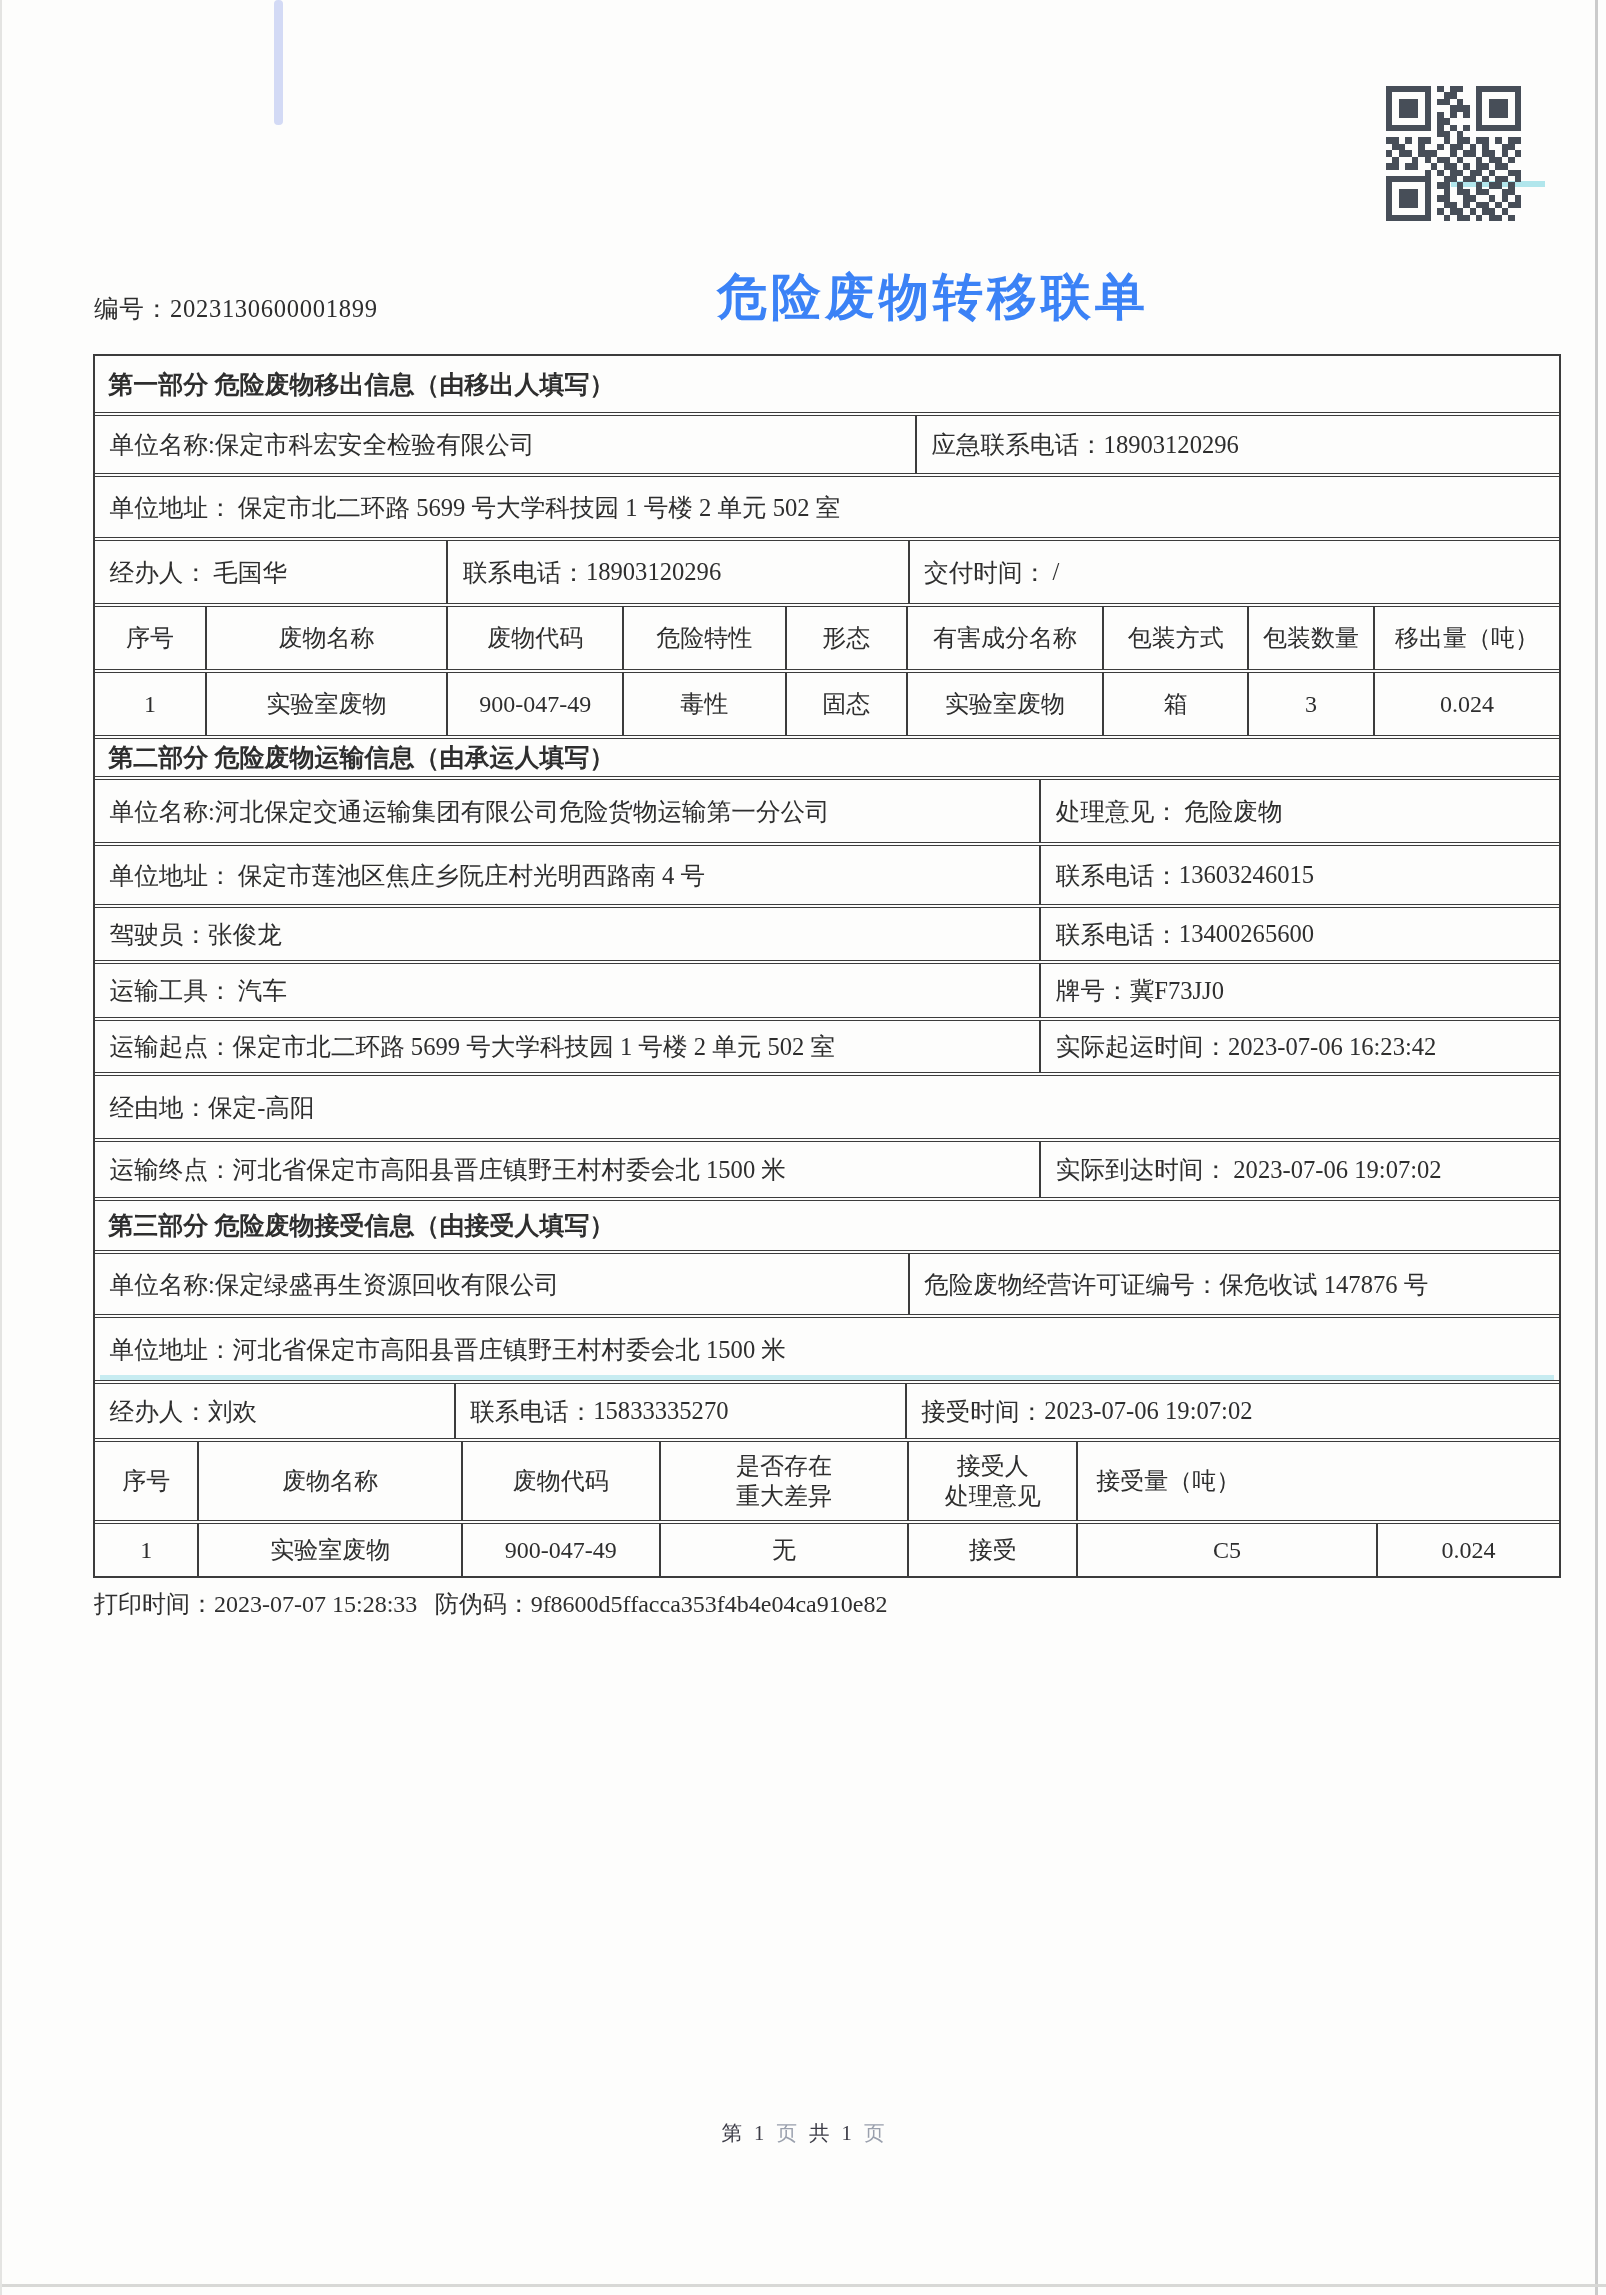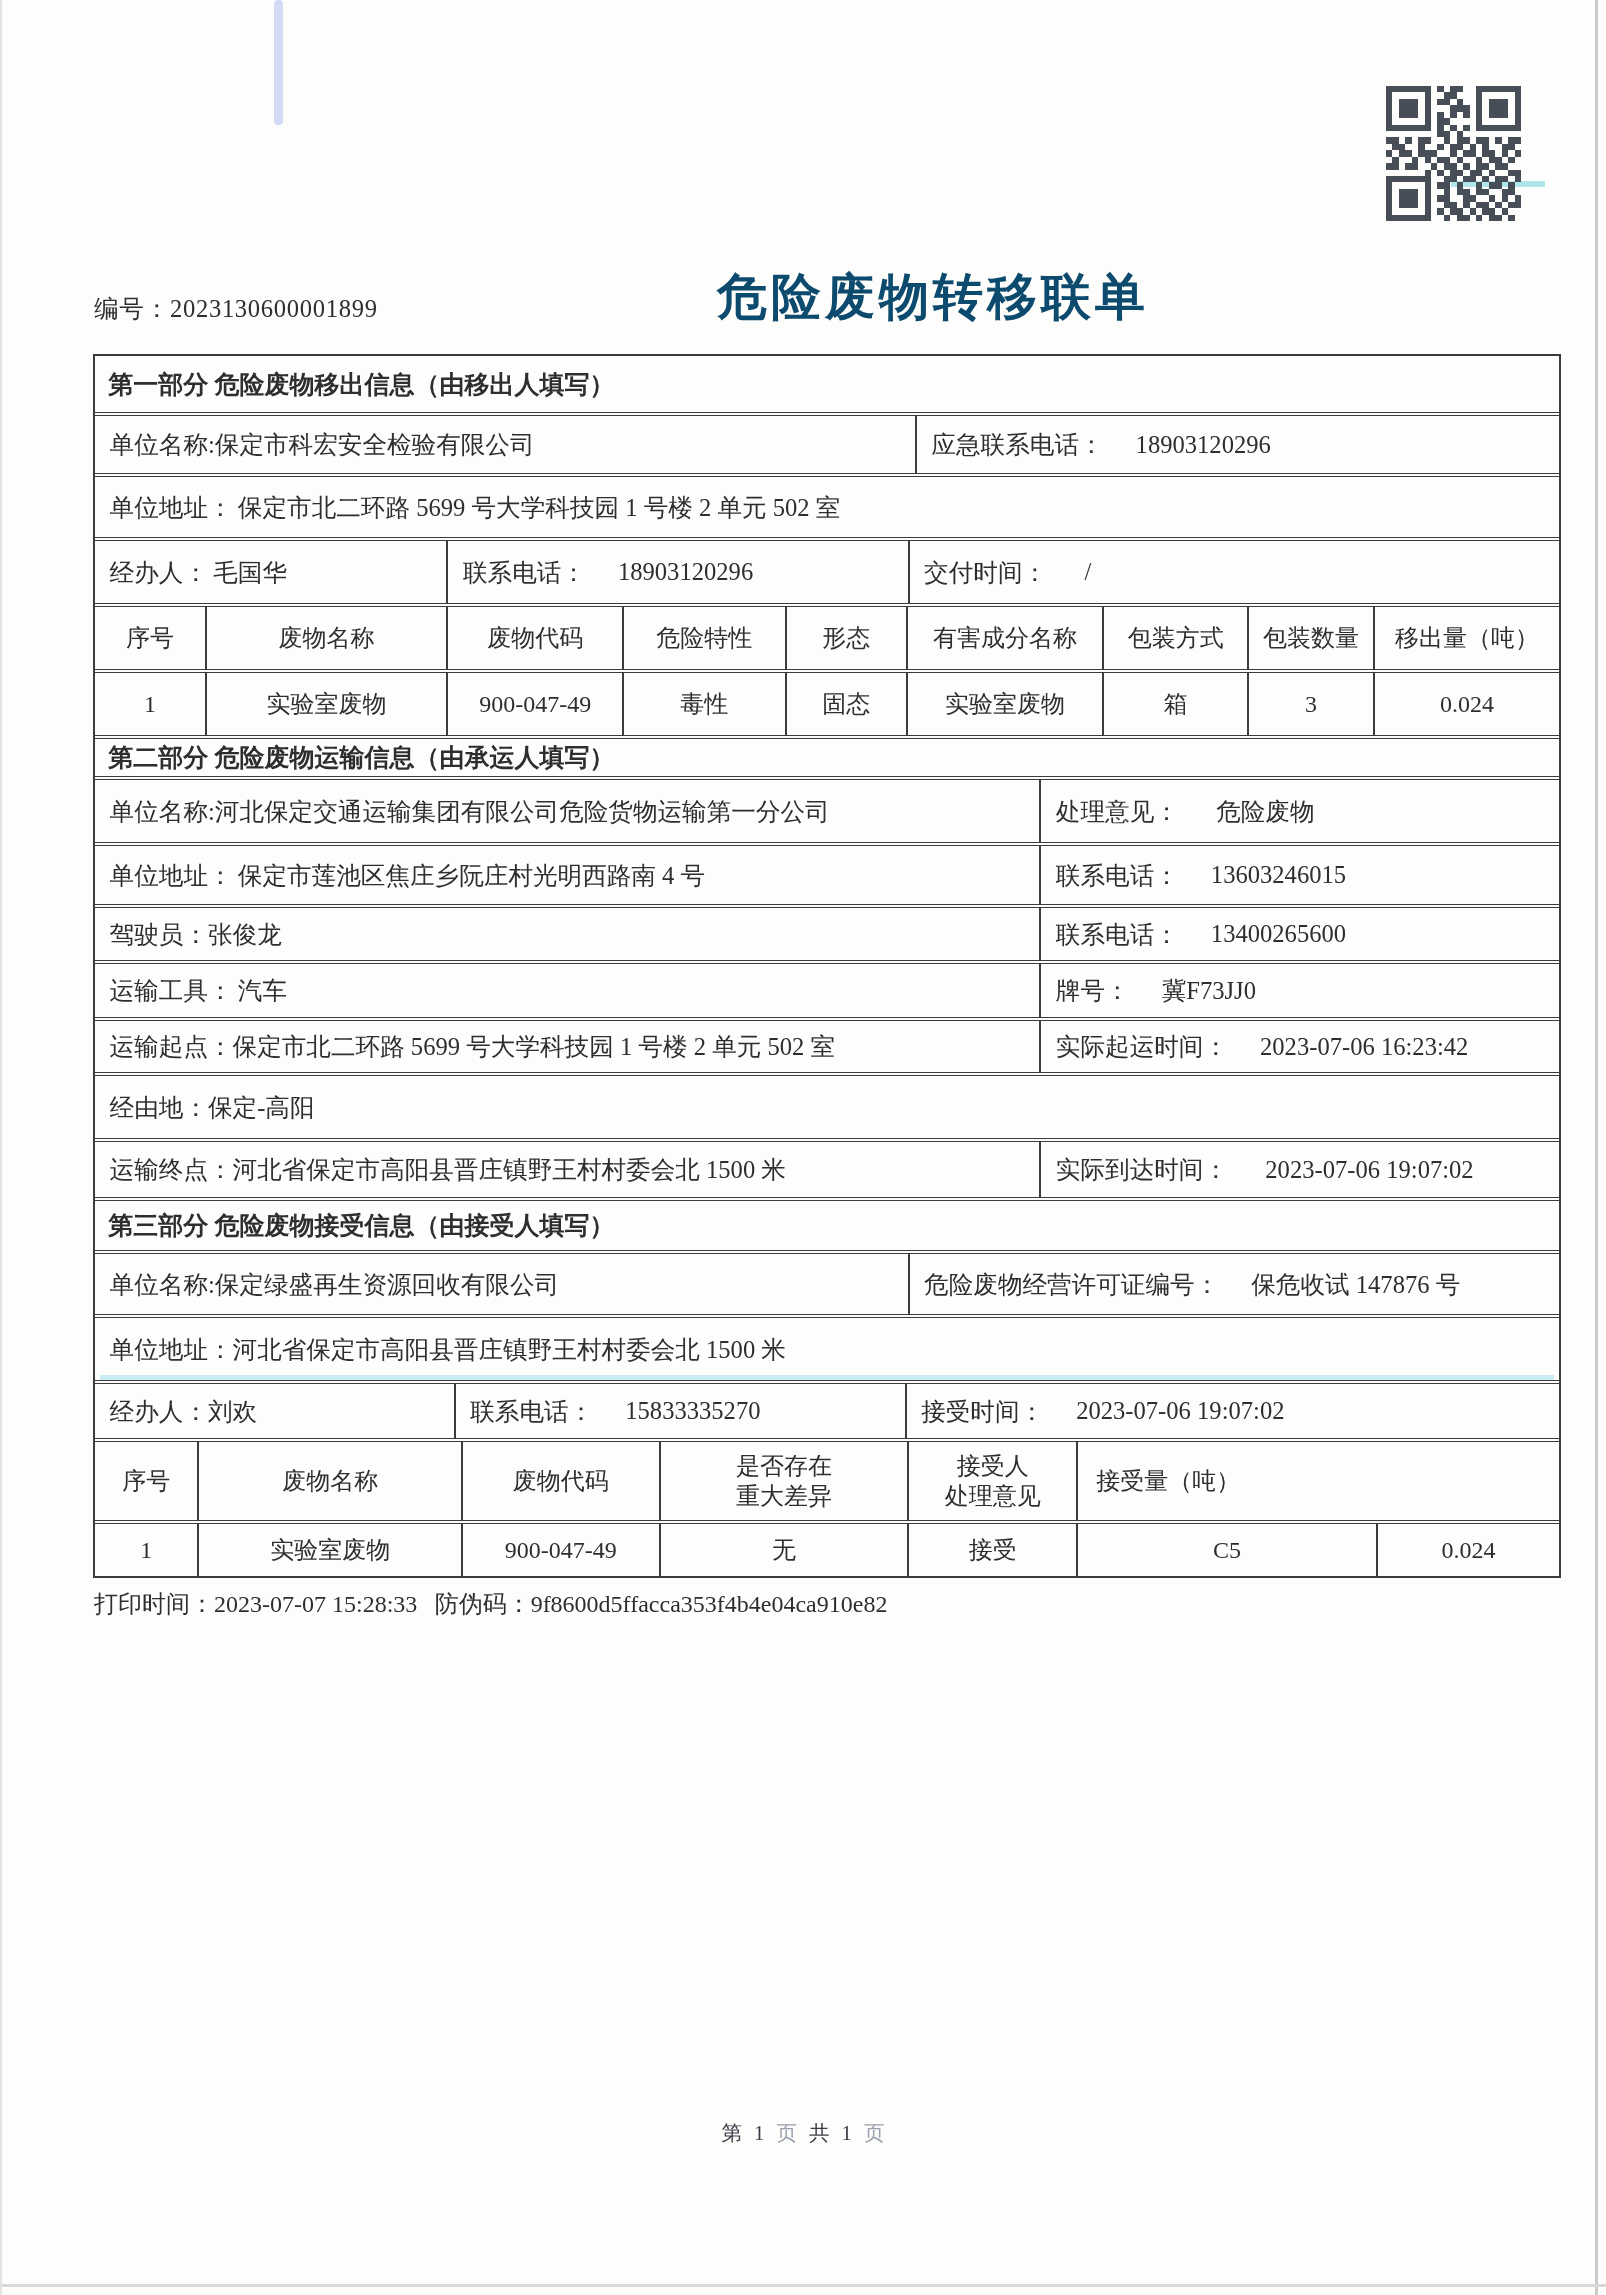--- a/index.html
+++ b/index.html
@@ -5,32 +5,32 @@
   html,body{margin:0;padding:0;}
   body{
     width:1606px;height:2295px;position:relative;overflow:hidden;
     background:#fdfdfc;
     font-family:"Liberation Serif","DejaVu Serif",serif;
     color:#2e2e2e;
   }
   .page{position:absolute;inset:0;}
   
   .doc-number{position:absolute;left:94px;top:292px;font-size:24.6px;letter-spacing:0.7px;}
-  .doc-title{position:absolute;left:717px;top:264px;margin:0;font-size:50px;font-weight:700;letter-spacing:4px;color:#0c4a6e;}
+  .doc-title{position:absolute;left:717px;top:264px;margin:0;font-size:50px;font-weight:700;letter-spacing:4px;color:#3b82f6;}
   
   #qr{position:absolute;left:1386px;top:86px;width:135px;height:135px;display:grid;
       grid-template-columns:repeat(21,1fr);grid-template-rows:repeat(21,1fr);}
   #qr div{background:transparent;}
   #qr div.on{background:var(--qr-ink,#474e58);}
   
   .sheet{position:absolute;left:93px;top:354px;width:1464px;border:2.7px solid #3c3c3c;background:transparent;}
   .row{display:flex;box-sizing:border-box;align-items:stretch;}
   .row + .row{border-top:4px double #3c3c3c;}
   .c{box-sizing:border-box;display:flex;align-items:center;overflow:hidden;}
-  .c + .c{border-left:2px solid #3c3c3c;gap:32px;}
+  .c + .c{border-left:2px solid #3c3c3c;}
   .lab{padding-left:14.6px;font-size:24.6px;}
   .ctr{justify-content:center;text-align:center;font-size:24px;}
   .sec{font-weight:700;font-size:25px;padding-left:13.3px;}
   .pre{white-space:pre-line;line-height:1.25;}
   .lb{white-space:nowrap;}
   .vl{margin-left:5.3px;white-space:nowrap;}
   .vl.tight{margin-left:0;}
   
   .print-line{position:absolute;left:94px;top:1588px;font-size:24px;}
   .print-line .gap{margin-left:17.3px;}

